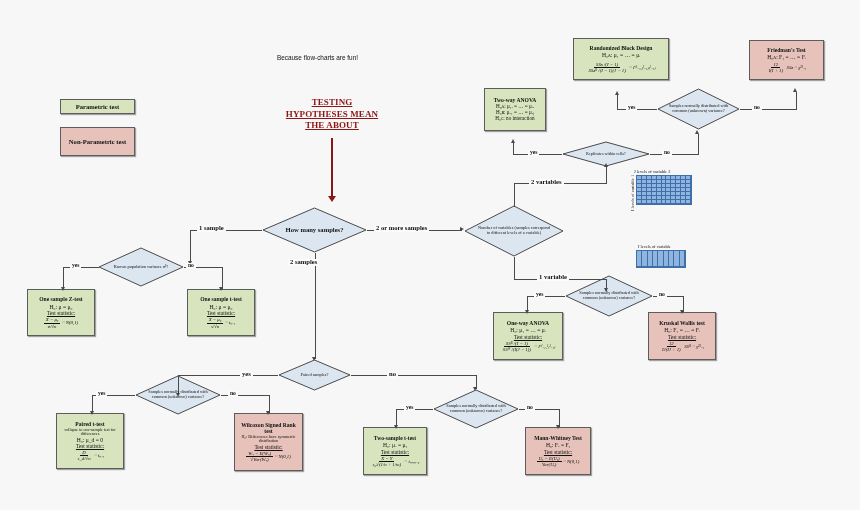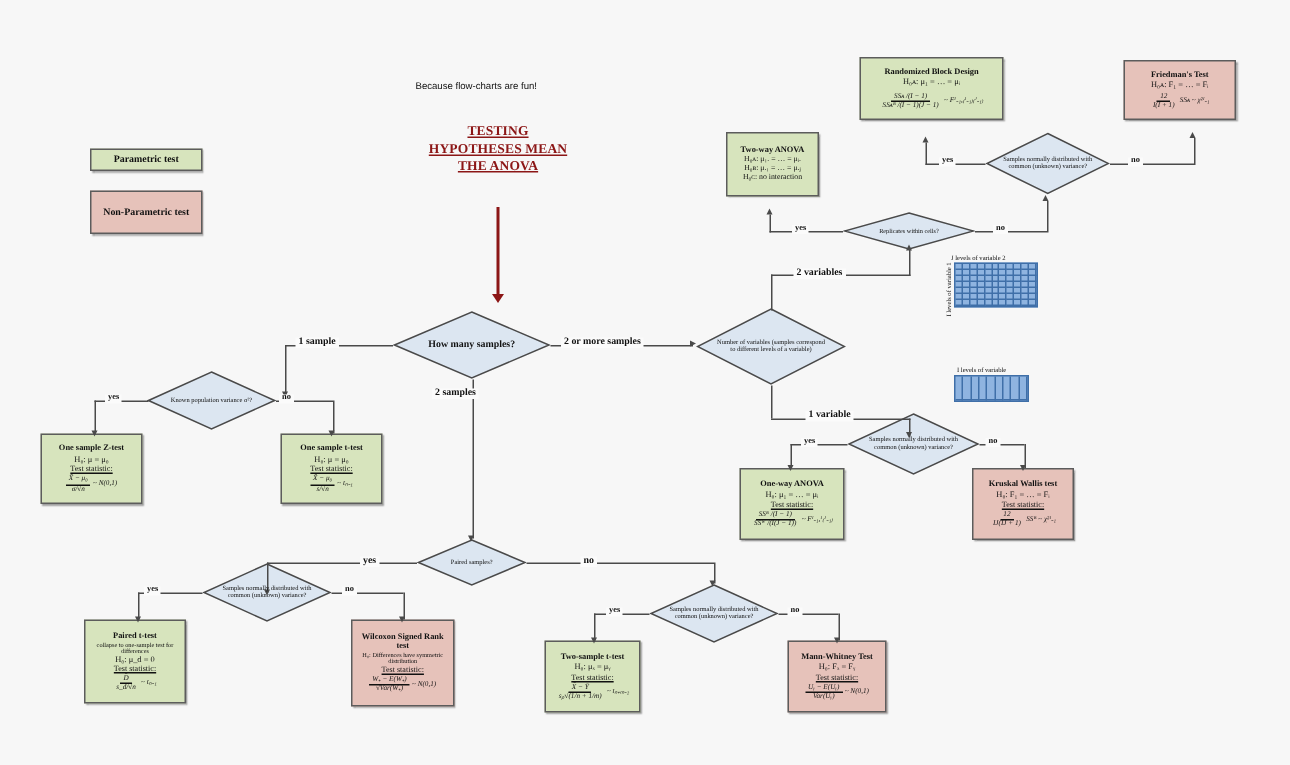--- a/index.html
+++ b/index.html
@@ -101,24 +101,24 @@
   .fr .den{padding:0 2px;}
   .eqline{display:flex;align-items:center;justify-content:center;gap:1.5px;font-style:italic;}
 </style>
 </head>
 <body>
 
 <div id="canvas">
 
   <div id="tagline" style="left:277px;top:54px;">Because flow-charts are fun!</div>
 
-  <div id="title" style="left:258px;top:82px;width:148px;">
+  <div id="title" style="left:258px;top:97px;width:148px;">
     <div>TESTING</div>
     <div>HYPOTHESES MEAN</div>
-    <div>THE ANOVA</div>
+    <div>THE ABOUT</div>
   </div>
   <div id="redarrow" style="left:330.7px;top:138px;height:60px;"></div>
   <div id="redarrowhead" style="left:327.8px;top:196px;"></div>
 
   <div class="node legend green" style="left:60px;top:99px;width:75px;height:15px;">
     <span>Parametric test</span>
   </div>
   <div class="node legend pink" style="left:60px;top:127px;width:75px;height:29px;">
     <span>Non-Parametric test</span>
   </div>

